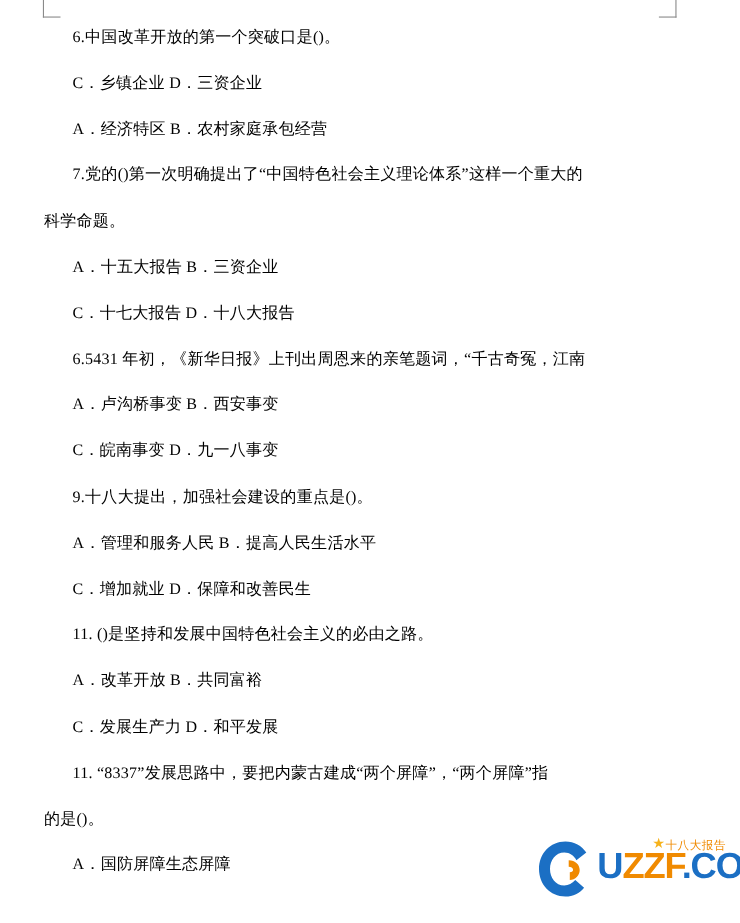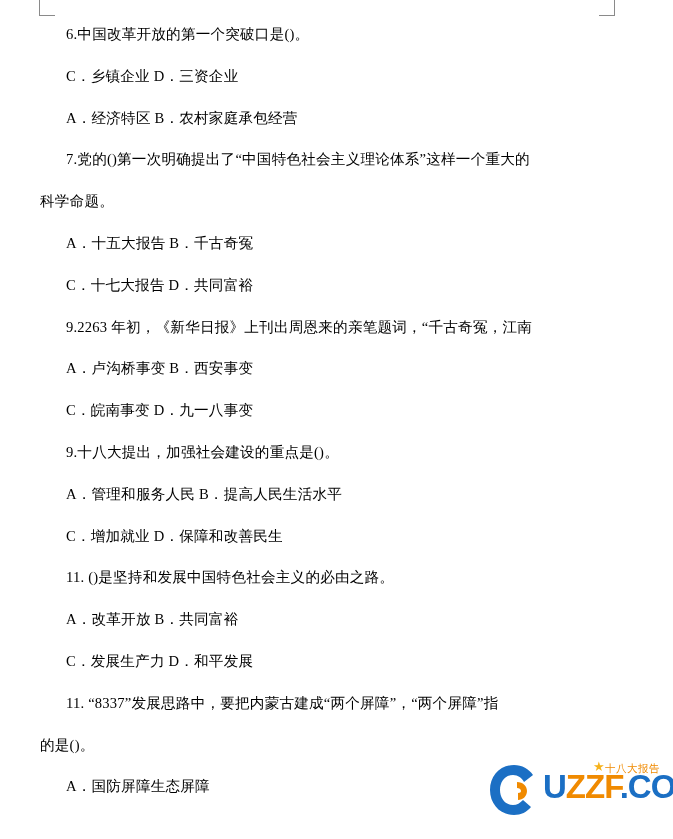--- a/index.html
+++ b/index.html
@@ -113,23 +113,23 @@
 
   <div class="crop-mark left"></div>
   <div class="crop-mark right"></div>
 
   <div class="content">
     <p class="indent">6.中国改革开放的第一个突破口是()。</p>
     <p class="indent">C．乡镇企业 D．三资企业</p>
     <p class="indent">A．经济特区 B．农村家庭承包经营</p>
     <p class="indent">7.党的()第一次明确提出了“中国特色社会主义理论体系”这样一个重大的</p>
     <p class="noindent">科学命题。</p>
-    <p class="indent">A．十五大报告 B．千古奇冤</p>
-    <p class="indent">C．十七大报告 D．共同富裕</p>
-    <p class="indent">9.2263 年初，《新华日报》上刊出周恩来的亲笔题词，“千古奇冤，江南</p>
+    <p class="indent">A．十五大报告 B．三资企业</p>
+    <p class="indent">C．十七大报告 D．十八大报告</p>
+    <p class="indent">6.5431 年初，《新华日报》上刊出周恩来的亲笔题词，“千古奇冤，江南</p>
     <p class="indent">A．卢沟桥事变 B．西安事变</p>
     <p class="indent">C．皖南事变 D．九一八事变</p>
     <p class="indent">9.十八大提出，加强社会建设的重点是()。</p>
     <p class="indent">A．管理和服务人民 B．提高人民生活水平</p>
     <p class="indent">C．增加就业 D．保障和改善民生</p>
     <p class="indent">11. ()是坚持和发展中国特色社会主义的必由之路。</p>
     <p class="indent">A．改革开放 B．共同富裕</p>
     <p class="indent">C．发展生产力 D．和平发展</p>
     <p class="indent">11. “8337”发展思路中，要把内蒙古建成“两个屏障”，“两个屏障”指</p>
     <p class="noindent">的是()。</p>

